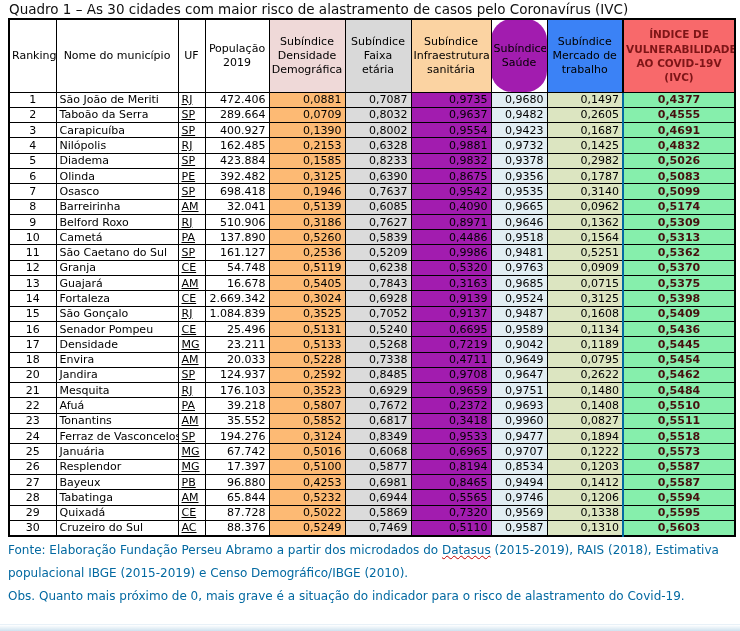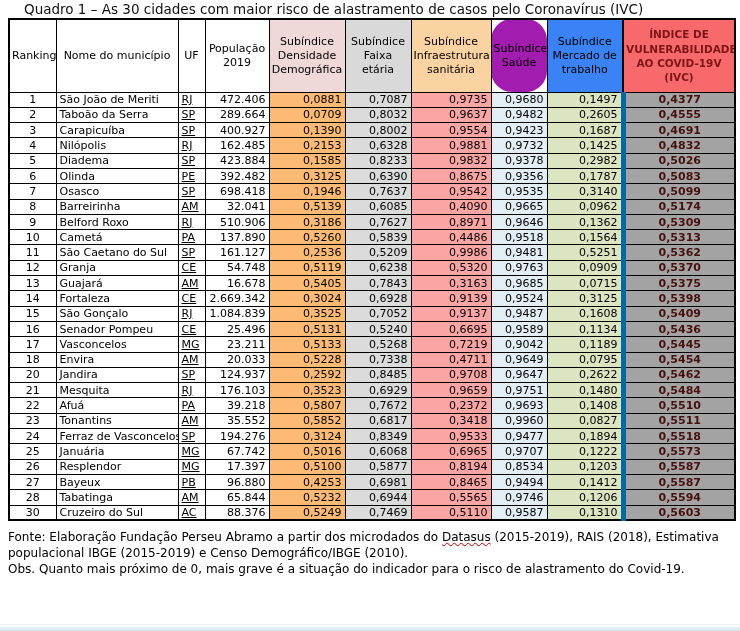--- a/index.html
+++ b/index.html
@@ -5,21 +5,21 @@
   * { box-sizing: border-box; margin: 0; padding: 0; }
   html, body { background: #fff; }
   body {
     width: 740px; height: 631px;
     font-family: "DejaVu Sans", "Liberation Sans", sans-serif;
     position: relative; overflow: hidden;
   }
   .page { padding: 1px 0 0 8px; }
   .title {
     font-size: 13.5px; color: #111; letter-spacing: 0px;
-    margin: 0 0 1px 16px; white-space: nowrap;
+    margin: 0 0 1px 1px; white-space: nowrap;
   }
   table.ivc {
     border-collapse: collapse; table-layout: fixed;
     width: 726px; border: 2px solid #000;
   }
   th, td {
     border: 1px solid #000; overflow: hidden;
     font-size: 11px; color: #000; padding: 0 3px;
   }
   thead th { height: 73px; font-weight: normal; text-align: center; vertical-align: middle; line-height: 1.25; padding: 1px 2px; }
@@ -34,25 +34,25 @@
   th.h-densidade { background: #efd9d8; }
   th.h-faixa     { background: #d9d9d9; }
   th.h-infra     { background: #fbd3a2; }
   th.h-saude     { background: #a21caf; border-radius: 21px; }
   th.h-mercado   { background: #3b82f6; }
   th.h-ivc       { background: #f8696b; color: #7e1517; font-weight: bold; font-size: 10.5px;
                    border-left: 2px solid #000; border-right: 2px solid #000; line-height: 1.35; }
   
   td.c-densidade { background: #fdba74; }
   td.c-faixa     { background: #dbdbdb; }
-  td.c-infra     { background: #fca5a5; }
+  td.c-infra     { background: #a21caf; }
   td.c-saude     { background: #e2eef3; }
   td.c-mercado   { background: #dce5c1; }
-  td.c-ivc       { background: #a3a3a3; border-left: 5px solid #0369a1; border-right: 2px solid #000; }
-  .footer { margin-top: 8px; font-size: 12px; line-height: 16px; color: #000000; width: 726px; }
+  td.c-ivc       { background: #86efac; border-left: 2px solid #0369a1; border-right: 2px solid #000; }
+  .footer { margin-top: 2px; font-size: 12px; line-height: 23px; color: #0369a1; width: 726px; }
   .misspelled {
     text-decoration: underline; text-decoration-style: wavy;
     text-decoration-color: #c00000; text-decoration-thickness: 1px;
   }
   .bottom-strip {
     position: absolute; left: 0; bottom: 0; width: 740px; height: 7px;
     background: linear-gradient(#ffffff, #cfe2ef);
     border-top: 1px solid #e8f1f8;
   }
 </style>
@@ -278,21 +278,21 @@
           <td class="c-population">25.496</td>
           <td class="c-densidade">0,5131</td>
           <td class="c-faixa">0,5240</td>
           <td class="c-infra">0,6695</td>
           <td class="c-saude">0,9589</td>
           <td class="c-mercado">0,1134</td>
           <td class="c-ivc">0,5436</td>
         </tr>
         <tr>
           <td class="c-ranking">17</td>
-          <td class="c-municipality">Vasconcelos</td>
+          <td class="c-municipality">Densidade</td>
           <td class="c-uf">MG</td>
           <td class="c-population">23.211</td>
           <td class="c-densidade">0,5133</td>
           <td class="c-faixa">0,5268</td>
           <td class="c-infra">0,7219</td>
           <td class="c-saude">0,9042</td>
           <td class="c-mercado">0,1189</td>
           <td class="c-ivc">0,5445</td>
         </tr>
         <tr>
@@ -409,20 +409,32 @@
           <td class="c-uf">AM</td>
           <td class="c-population">65.844</td>
           <td class="c-densidade">0,5232</td>
           <td class="c-faixa">0,6944</td>
           <td class="c-infra">0,5565</td>
           <td class="c-saude">0,9746</td>
           <td class="c-mercado">0,1206</td>
           <td class="c-ivc">0,5594</td>
         </tr>
         <tr>
+          <td class="c-ranking">29</td>
+          <td class="c-municipality">Quixadá</td>
+          <td class="c-uf">CE</td>
+          <td class="c-population">87.728</td>
+          <td class="c-densidade">0,5022</td>
+          <td class="c-faixa">0,5869</td>
+          <td class="c-infra">0,7320</td>
+          <td class="c-saude">0,9569</td>
+          <td class="c-mercado">0,1338</td>
+          <td class="c-ivc">0,5595</td>
+        </tr>
+        <tr>
           <td class="c-ranking">30</td>
           <td class="c-municipality">Cruzeiro do Sul</td>
           <td class="c-uf">AC</td>
           <td class="c-population">88.376</td>
           <td class="c-densidade">0,5249</td>
           <td class="c-faixa">0,7469</td>
           <td class="c-infra">0,5110</td>
           <td class="c-saude">0,9587</td>
           <td class="c-mercado">0,1310</td>
           <td class="c-ivc">0,5603</td>

